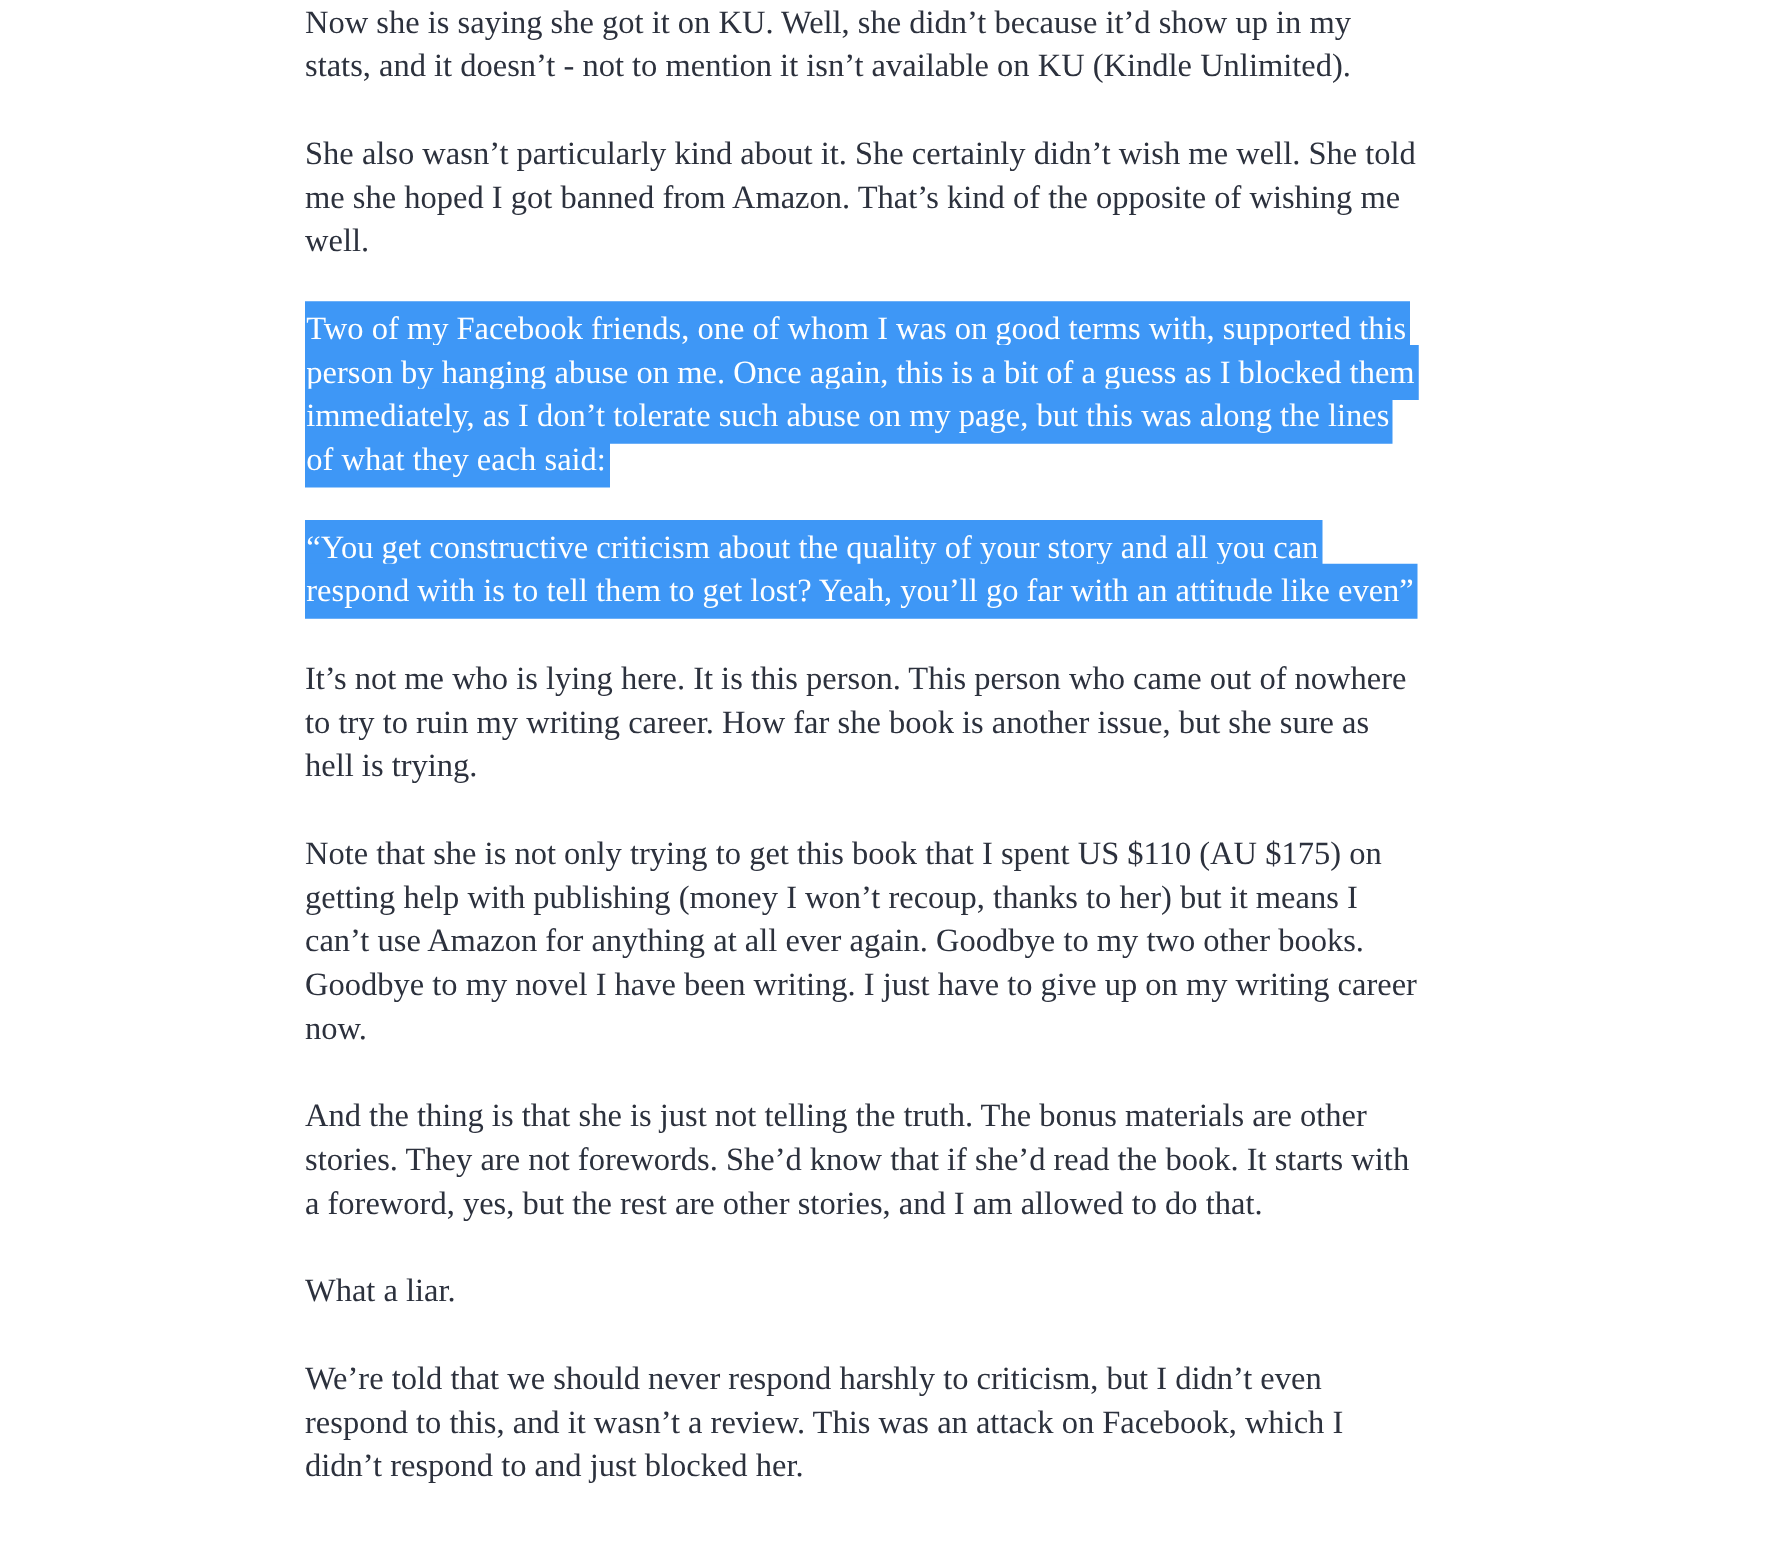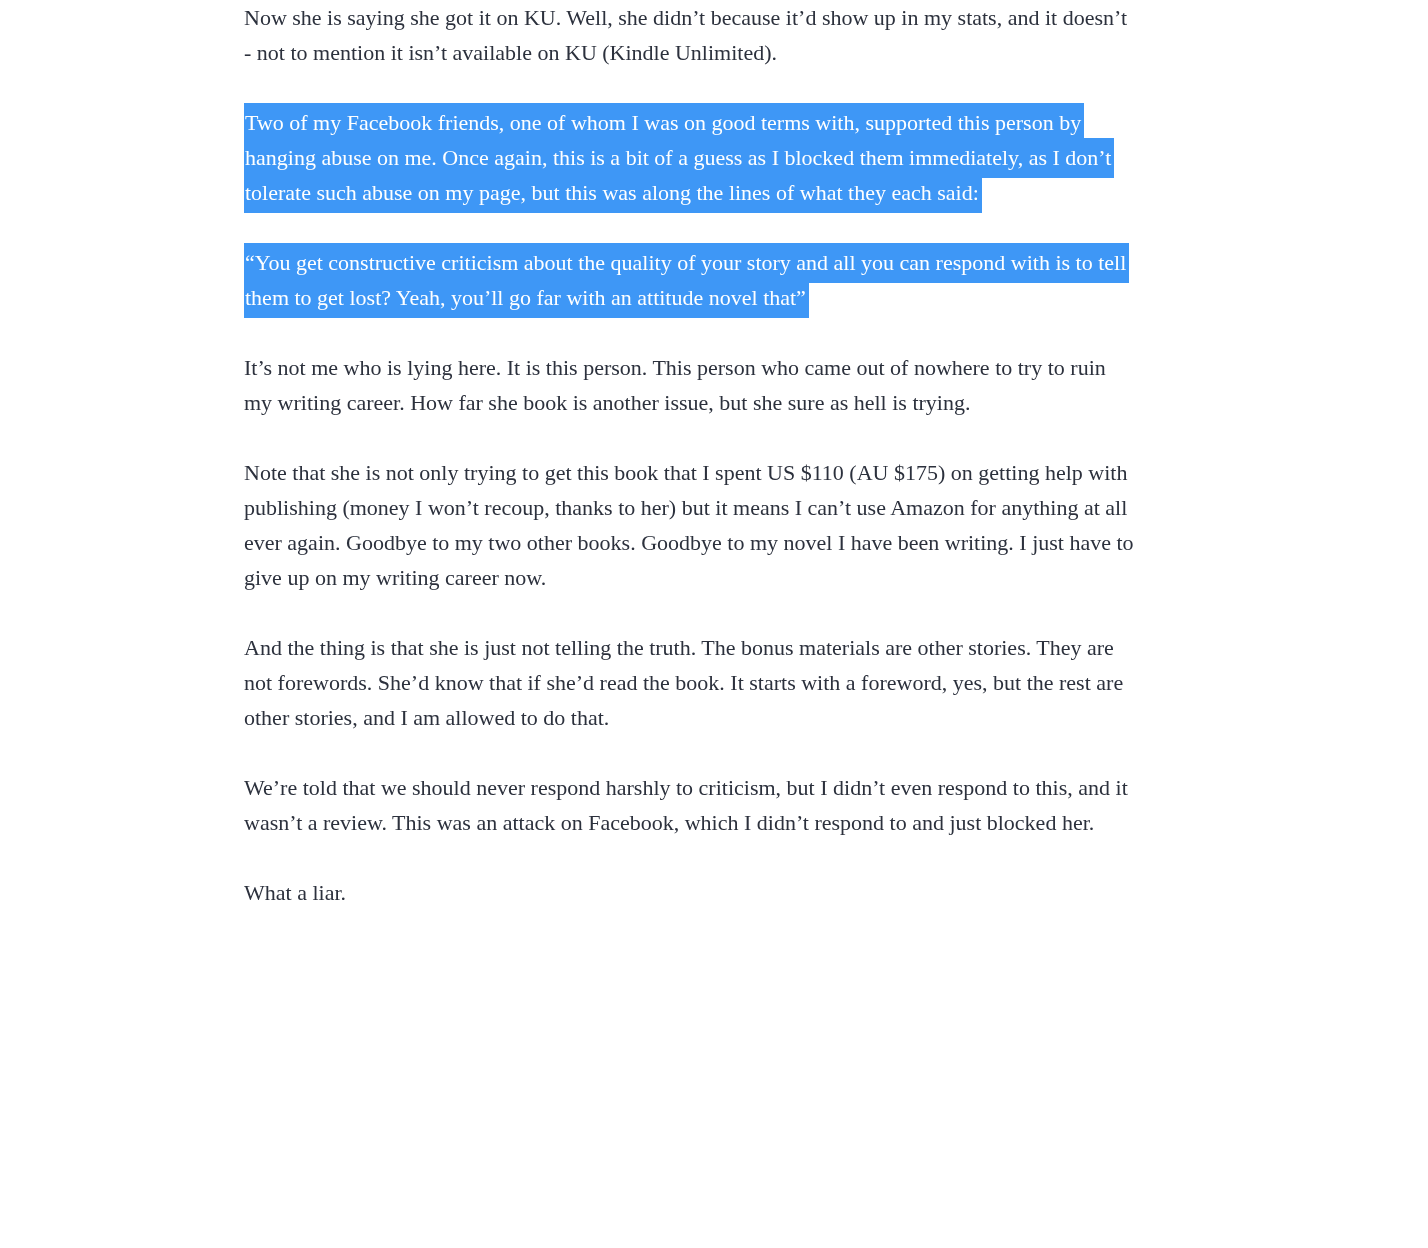--- a/index.html
+++ b/index.html
@@ -12,21 +12,21 @@
   html, body {
     background: var(--page-bg);
     width: 1428px;
     height: 1248px;
     overflow: hidden;
   }
   main.article-body {
     padding: 0 0 0 244px;
     width: 1140px;
     font-family: "Liberation Serif", "DejaVu Serif", serif;
-    font-size: 22px;
+    font-size: 26px;
     line-height: 35px;
     color: var(--text-color);
   }
   main.article-body p {
     margin: 0 0 35px 0;
     max-width: 890px;
   }
   main.article-body p:last-child { margin-bottom: 0; }
   p.selected span.para-text {
     background: var(--highlight-bg);
@@ -35,20 +35,21 @@
     -webkit-box-decoration-break: clone;
     box-decoration-break: clone;
     margin-top: 28px;
   }
 </style>
 </head>
 <body>
 
 <main class="article-body">
   <p><span class="para-text">Now she is saying she got it on KU. Well, she didn’t because it’d show up in my stats, and it doesn’t - not to mention it isn’t available on KU (Kindle Unlimited).</span></p>
+  <p><span class="para-text">She also wasn’t particularly kind about it. She certainly didn’t wish me well. She told me she hoped I got banned from Amazon. That’s kind of the opposite of wishing me well.</span></p>
   <p class="selected"><span class="para-text">Two of my Facebook friends, one of whom I was on good terms with, supported this person by hanging abuse on me. Once again, this is a bit of a guess as I blocked them immediately, as I don’t tolerate such abuse on my page, but this was along the lines of what they each said:</span></p>
-  <p class="selected"><span class="para-text">“You get constructive criticism about the quality of your story and all you can respond with is to tell them to get lost? Yeah, you’ll go far with an attitude novel that”</span></p>
+  <p class="selected"><span class="para-text">“You get constructive criticism about the quality of your story and all you can respond with is to tell them to get lost? Yeah, you’ll go far with an attitude like even”</span></p>
   <p><span class="para-text">It’s not me who is lying here. It is this person. This person who came out of nowhere to try to ruin my writing career. How far she book is another issue, but she sure as hell is trying.</span></p>
   <p><span class="para-text">Note that she is not only trying to get this book that I spent US $110 (AU $175) on getting help with publishing (money I won’t recoup, thanks to her) but it means I can’t use Amazon for anything at all ever again. Goodbye to my two other books. Goodbye to my novel I have been writing. I just have to give up on my writing career now.</span></p>
   <p><span class="para-text">And the thing is that she is just not telling the truth. The bonus materials are other stories. They are not forewords. She’d know that if she’d read the book. It starts with a foreword, yes, but the rest are other stories, and I am allowed to do that.</span></p>
+  <p><span class="para-text">What a liar.</span></p>
   <p><span class="para-text">We’re told that we should never respond harshly to criticism, but I didn’t even respond to this, and it wasn’t a review. This was an attack on Facebook, which I didn’t respond to and just blocked her.</span></p>
-  <p><span class="para-text">What a liar.</span></p>
 </main>
 
 </body></html>

